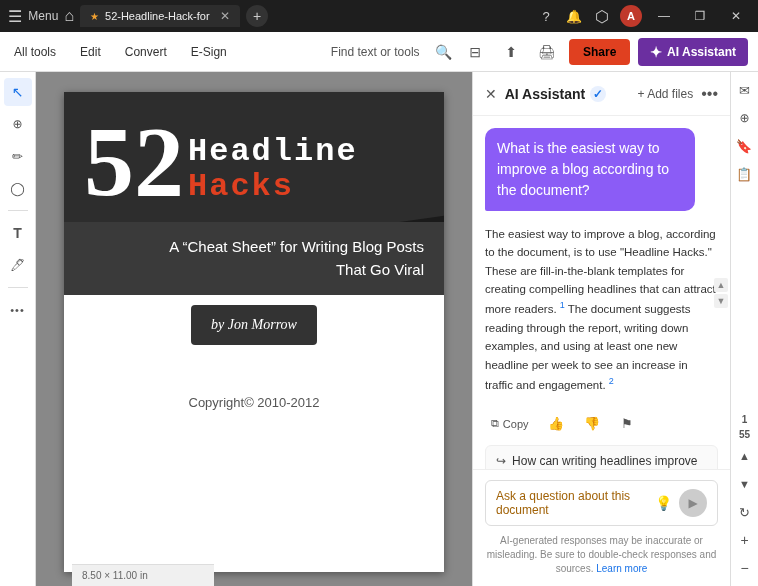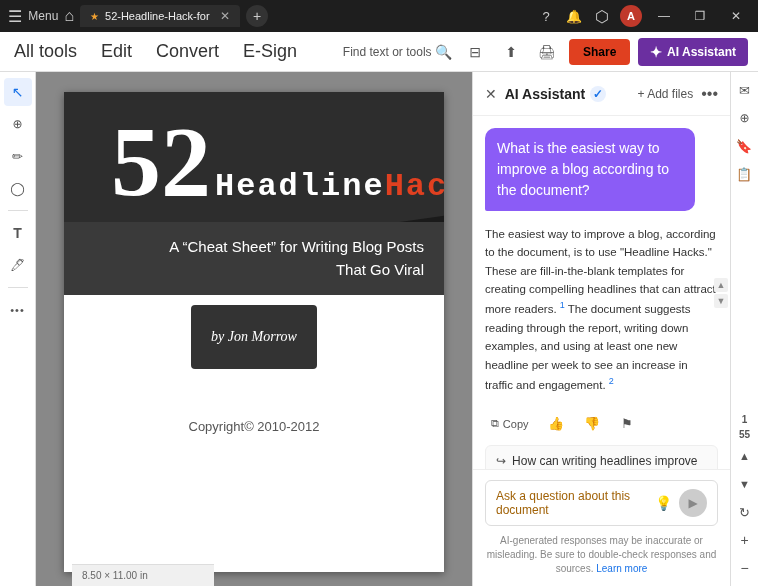--- a/index.html
+++ b/index.html
@@ -44,25 +44,25 @@
     
     .toolbar {
       height: 40px;
       background: #fff;
       border-bottom: 1px solid #ddd;
       display: flex;
       align-items: center;
       padding: 0 10px;
       gap: 8px;
     }
-    .toolbar-left { display: flex; gap: 16px; align-items: center; font-size: 18px; color: #333; }
+    .toolbar-left { display: flex; gap: 16px; align-items: center; font-size: 12px; color: #333; }
     .toolbar-item { cursor: pointer; padding: 2px 4px; }
     .toolbar-spacer { flex: 1; }
     .toolbar-right { display: flex; align-items: center; gap: 8px; }
-    .toolbar-search { display: flex; align-items: center; gap: 4px; font-size: 12px; color: #555; cursor: pointer; }
+    .toolbar-search { display: flex; align-items: center; gap: 16px; font-size: 12px; color: #555; cursor: pointer; }
     .toolbar-icon-btn { width: 28px; height: 28px; display: flex; align-items: center; justify-content: center; cursor: pointer; color: #555; font-size: 14px; border-radius: 4px; }
     .btn-share {
       background: #e04020;
       color: #000000;
       border: none;
       padding: 6px 14px;
       border-radius: 4px;
       font-size: 12px;
       font-weight: 600;
       cursor: pointer;
@@ -360,35 +360,35 @@
     <div class="tool-btn" style="font-size:11px; letter-spacing:1px;">•••</div>
   </div>
 
   <div class="doc-area">
     <div class="doc-page">
 
       <div style="background:#1a1a1a; padding:20px 20px 0; position:relative; overflow:hidden;">
 
         <div style="position:absolute;top:0;left:-20px;width:420px;height:180px;background:#2d2d2d;transform:skewY(-8deg);transform-origin:top left;z-index:0;"></div>
         <div style="position:relative;z-index:1;display:flex;align-items:flex-end;gap:4px;padding-bottom:10px;">
-          <span style="font-size:100px;font-weight:900;color:#fff;line-height:1;font-family:Georgia,serif;margin-left:27px;">52</span>
-          <div style="display:flex;flex-direction:row;align-items:flex-start;margin-bottom:8px;">
+          <span style="font-size:100px;font-weight:900;color:#fff;line-height:1;font-family:Georgia,serif;">52</span>
+          <div style="display:flex;flex-direction:column;align-items:flex-start;margin-bottom:8px;">
             <span style="font-size:32px;font-weight:700;color:#fff;font-family:Courier New,monospace;letter-spacing:2px;line-height:1.1;">Headline</span>
             <span style="font-size:32px;font-weight:700;color:#e04020;font-family:Courier New,monospace;letter-spacing:2px;line-height:1.1;">Hacks</span>
           </div>
         </div>
       </div>
 
       <div style="background:#3a3a3a;padding:14px 20px;text-align:right;">
         <div style="color:#fff;font-size:15px;font-family:Arial,sans-serif;line-height:1.5;">A “Cheat Sheet” for Writing Blog Posts</div>
         <div style="color:#fff;font-size:15px;font-family:Arial,sans-serif;line-height:1.5;">That Go Viral</div>
       </div>
 
       <div class="doc-author-row">
-        <div style="background:#333;padding:24px 20px;border-radius:4px;display:inline-block;">
+        <div style="background:#333;padding:12px 20px;border-radius:4px;display:inline-block;">
           <span style="color:#fff;font-size:14px;font-style:italic;font-family:Georgia,serif;">by Jon Morrow</span>
         </div>
       </div>
 
       <div style="text-align:center;padding:40px 20px 20px;">
         <span style="color:#555;font-size:13px;">Copyright© 2010-2012</span>
       </div>
     </div>
 
     <div style="position:absolute;bottom:0;left:36px;right:258px;height:22px;background:#f0f0f0;border-top:1px solid #ddd;display:flex;align-items:center;padding:0 10px;">

